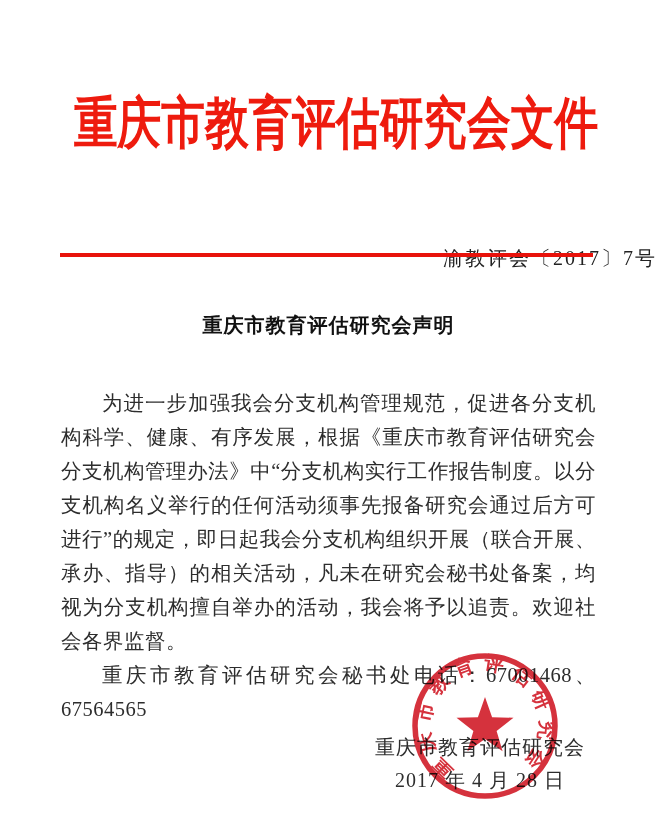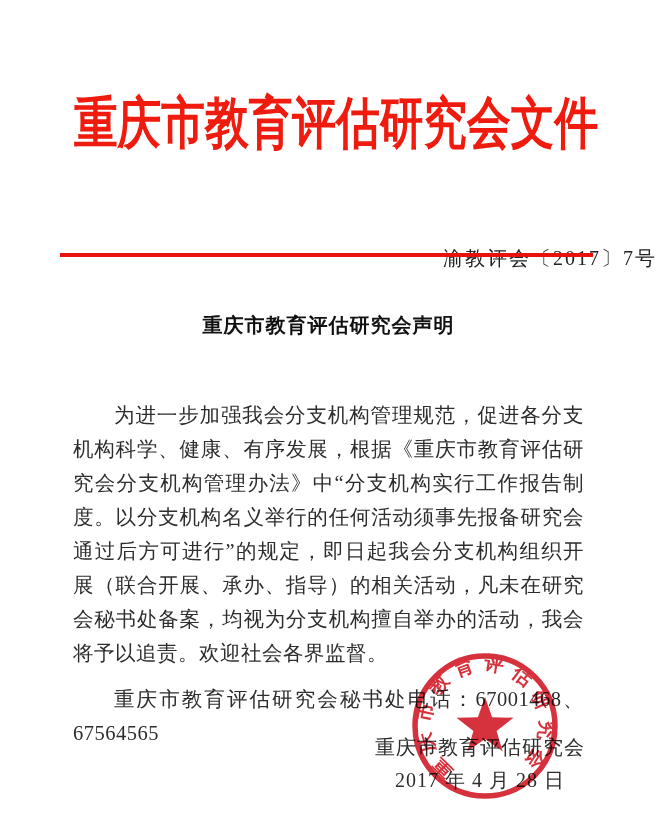--- a/index.html
+++ b/index.html
@@ -67,21 +67,21 @@
     top: 386px;
     left: 61px;
     width: 535px;
     font-size: 20.5px;
     line-height: 34px;
     color: #2d2d2d;
     text-align: justify;
     letter-spacing: 0.5px;
   }
   .body-text p {
-    margin: 12px;
+    margin: 0;
     text-indent: 2em;
   }
   .sign-block {
     position: absolute;
     top: 731px;
     right: 72px;
     text-align: center;
     font-size: 20px;
     line-height: 33px;
     color: #2d2d2d;

